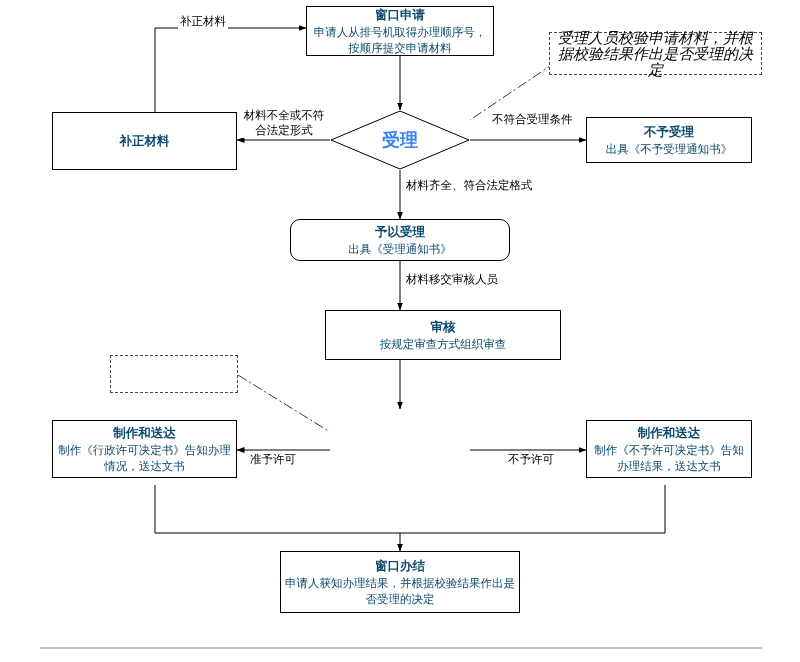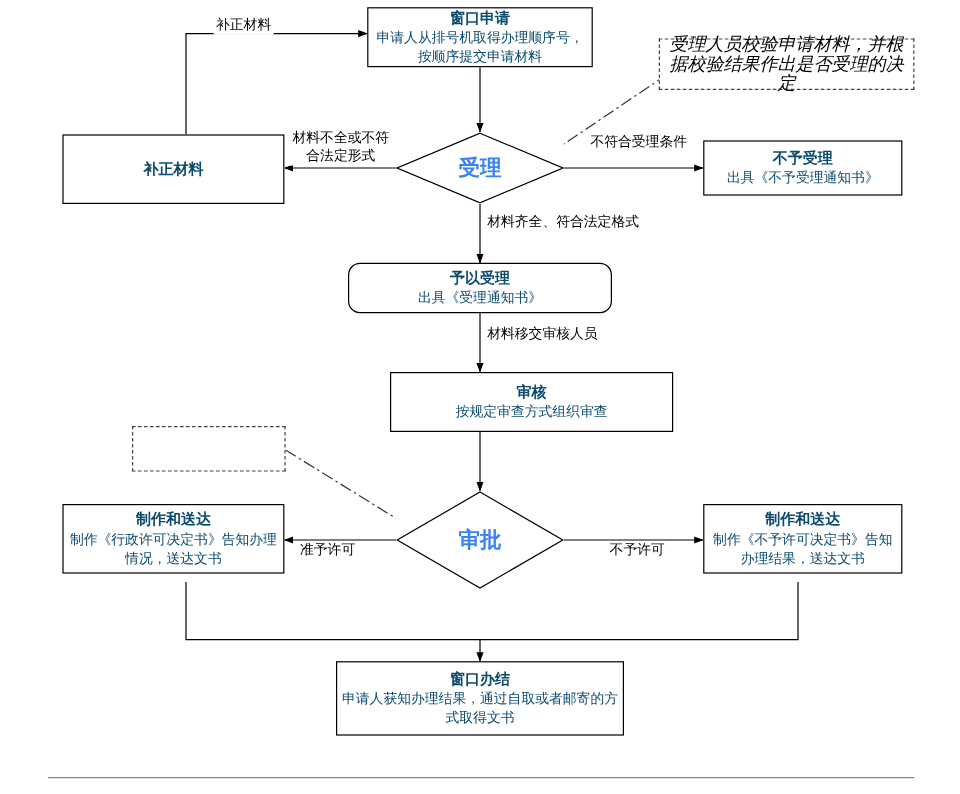--- a/index.html
+++ b/index.html
@@ -172,40 +172,34 @@
 
   <div class="node box" style="left:290px; top:310px; width:236px; height:50px;margin-left:35px;">
     <div class="title">审核</div>
     <div class="body">按规定审查方式组织审查</div>
   </div>
 
   <div class="node dashed" style="left:110px; top:355px; width:128px; height:38px;">
     <span></span>
   </div>
 
-  <div class="diamond-wrap" style="left:330px; top:409px; width:140px; height:82px;">
-    <svg width="140" height="82" viewBox="0 0 140 82">
-      <polygon points="70,1 139,41 70,81 1,41" fill="#ffffff" stroke="#000000" stroke-width="1"></polygon>
-    </svg>
-    <div class="dlabel">审批</div>
-  </div>
 
   <div class="node box" style="left:52px; top:420px; width:185px; height:58px;">
     <div class="title">制作和送达</div>
     <div class="body">制作《行政许可决定书》告知办理情况，送达文书</div>
   </div>
 
   <div class="node box" style="left:586px; top:420px; width:166px; height:58px;">
     <div class="title">制作和送达</div>
     <div class="body">制作《不予许可决定书》告知办理结果，送达文书</div>
   </div>
 
   <div class="node box" style="left:280px; top:551px; width:240px; height:62px;">
     <div class="title">窗口办结</div>
-    <div class="body">申请人获知办理结果，通过自取或者邮寄的方式取得文书</div>
+    <div class="body">申请人获知办理结果，并根据校验结果作出是否受理的决定</div>
   </div>
 
   <div class="edge-label" style="left:178px; top:14px;">补正材料</div>
 
   <div class="edge-label two-line" style="left:240px; top:108px;">材料不全或不符合法定形式</div>
 
   <div class="edge-label" style="left:490px; top:112px;">不符合受理条件</div>
 
   <div class="edge-label" style="left:404px; top:178px;">材料齐全、符合法定格式</div>
 

